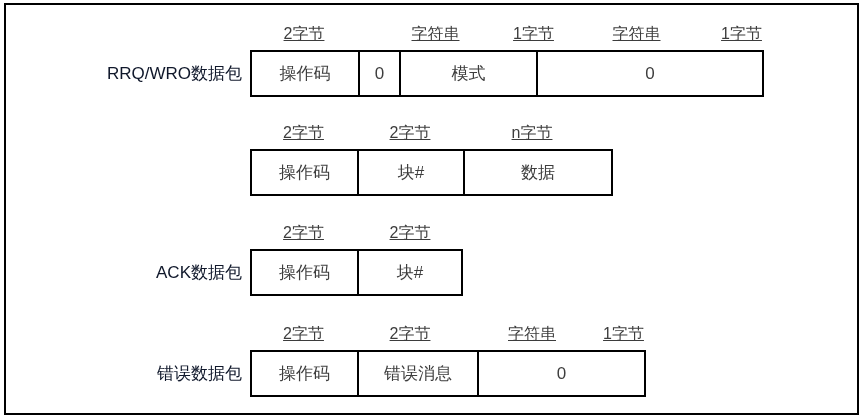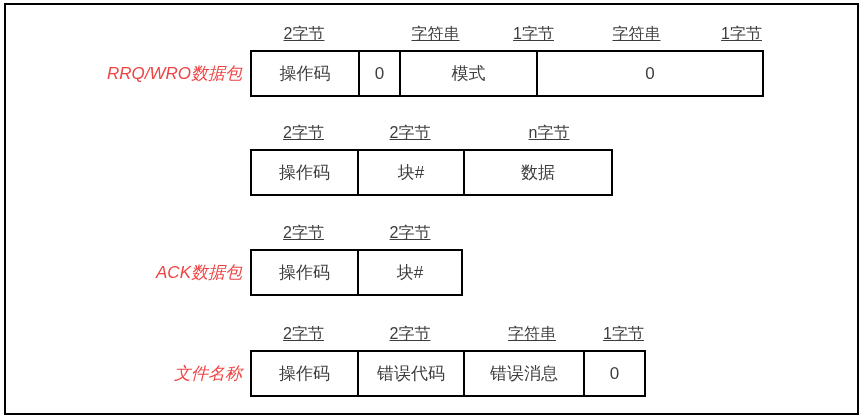--- a/index.html
+++ b/index.html
@@ -29,23 +29,22 @@
     height: 47px;
   }
   .rlabel {
     position: absolute;
     left: 0; top: 0;
     width: 242px; height: 47px;
     display: flex;
     align-items: center;
     justify-content: flex-end;
     font-size: 17px;
-    color: #ef4444;
+    color: #0f172a;
     white-space: nowrap;
-    font-style: italic;
   }
   .headers {
     position: absolute;
     top: -27px;
     height: 22px;
   }
   .hdr {
     position: absolute;
     top: 0; height: 22px;
     display: flex;
@@ -98,21 +97,21 @@
       <div class="cell" style="width:41px">0</div>
       <div class="cell" style="width:137px">模式</div>
       <div class="cell last">0</div>
     </div>
   </div>
 
   <div class="prow" style="top:149px">
     <div class="headers" style="left:250px;width:363px">
       <span class="hdr" style="left:0;width:107px">2字节</span>
       <span class="hdr" style="left:107px;width:106px">2字节</span>
-      <span class="hdr" style="left:224px;width:150px">n字节</span>
+      <span class="hdr" style="left:207px;width:150px">n字节</span>
     </div>
     <div class="boxes" style="left:250px;width:363px">
       <div class="cell" style="width:107px">操作码</div>
       <div class="cell" style="width:106px">块#</div>
       <div class="cell last">数据</div>
     </div>
   </div>
 
   <div class="prow" style="top:249px">
     <div class="rlabel">ACK数据包</div>
@@ -120,27 +119,26 @@
       <span class="hdr" style="left:0;width:107px">2字节</span>
       <span class="hdr" style="left:107px;width:106px">2字节</span>
     </div>
     <div class="boxes" style="left:250px;width:213px">
       <div class="cell" style="width:107px">操作码</div>
       <div class="cell last">块#</div>
     </div>
   </div>
 
   <div class="prow" style="top:350px">
-    <div class="rlabel">文件名称</div>
+    <div class="rlabel">错误数据包</div>
     <div class="headers" style="left:250px;width:396px">
       <span class="hdr" style="left:0;width:107px">2字节</span>
       <span class="hdr" style="left:107px;width:106px">2字节</span>
       <span class="hdr" style="left:213px;width:138px">字符串</span>
       <span class="hdr" style="left:351px;width:45px">1字节</span>
     </div>
     <div class="boxes" style="left:250px;width:396px">
       <div class="cell" style="width:107px">操作码</div>
-      <div class="cell" style="width:106px">错误代码</div>
       <div class="cell" style="width:120px">错误消息</div>
       <div class="cell last">0</div>
     </div>
   </div>
 </div>
 
 </body></html>

